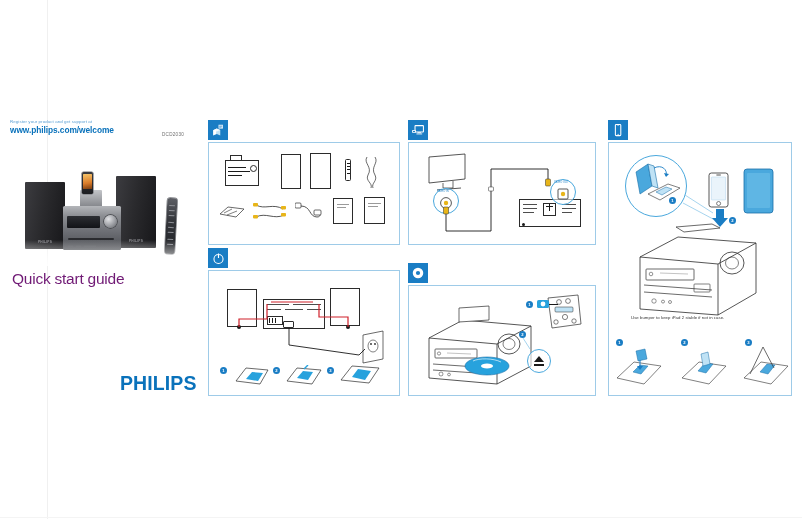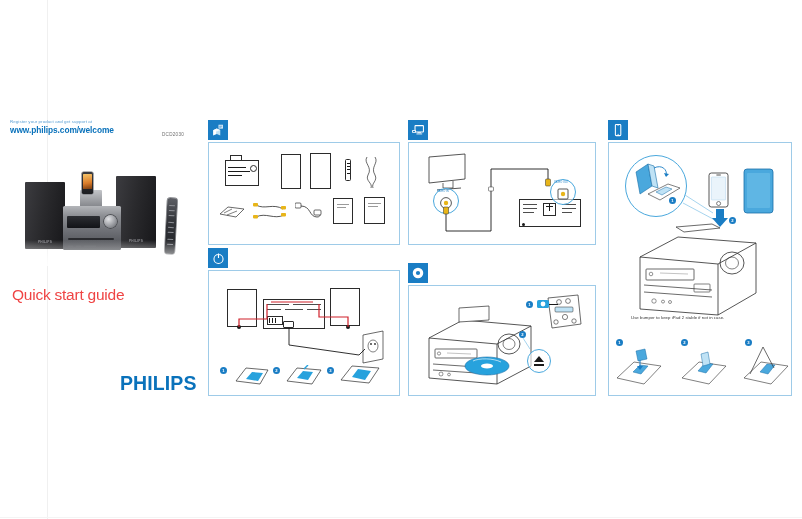--- a/index.html
+++ b/index.html
@@ -149,23 +149,23 @@
     box-shadow: 0 0 0 0.6px #75777c;
   }
   .remote-stick i {
     position: absolute; left: 2px; width: 6px; height: 1.4px;
     background: #8e9096; border-radius: 1px; display: block;
   }
 
   
   .qsg-title {
     position: absolute;
-    left: 2px; top: 168px;
+    left: 2px; top: 152px;
     font-size: 15.5px;
-    color: #ef4444;
+    color: #701a75;
     letter-spacing: -0.015em;
     white-space: nowrap;
   }
   
   .philips-logo {
     position: absolute;
     left: 110px; top: 254px;
     font-size: 19.5px;
     font-weight: bold;
     color: #0a72bb;

